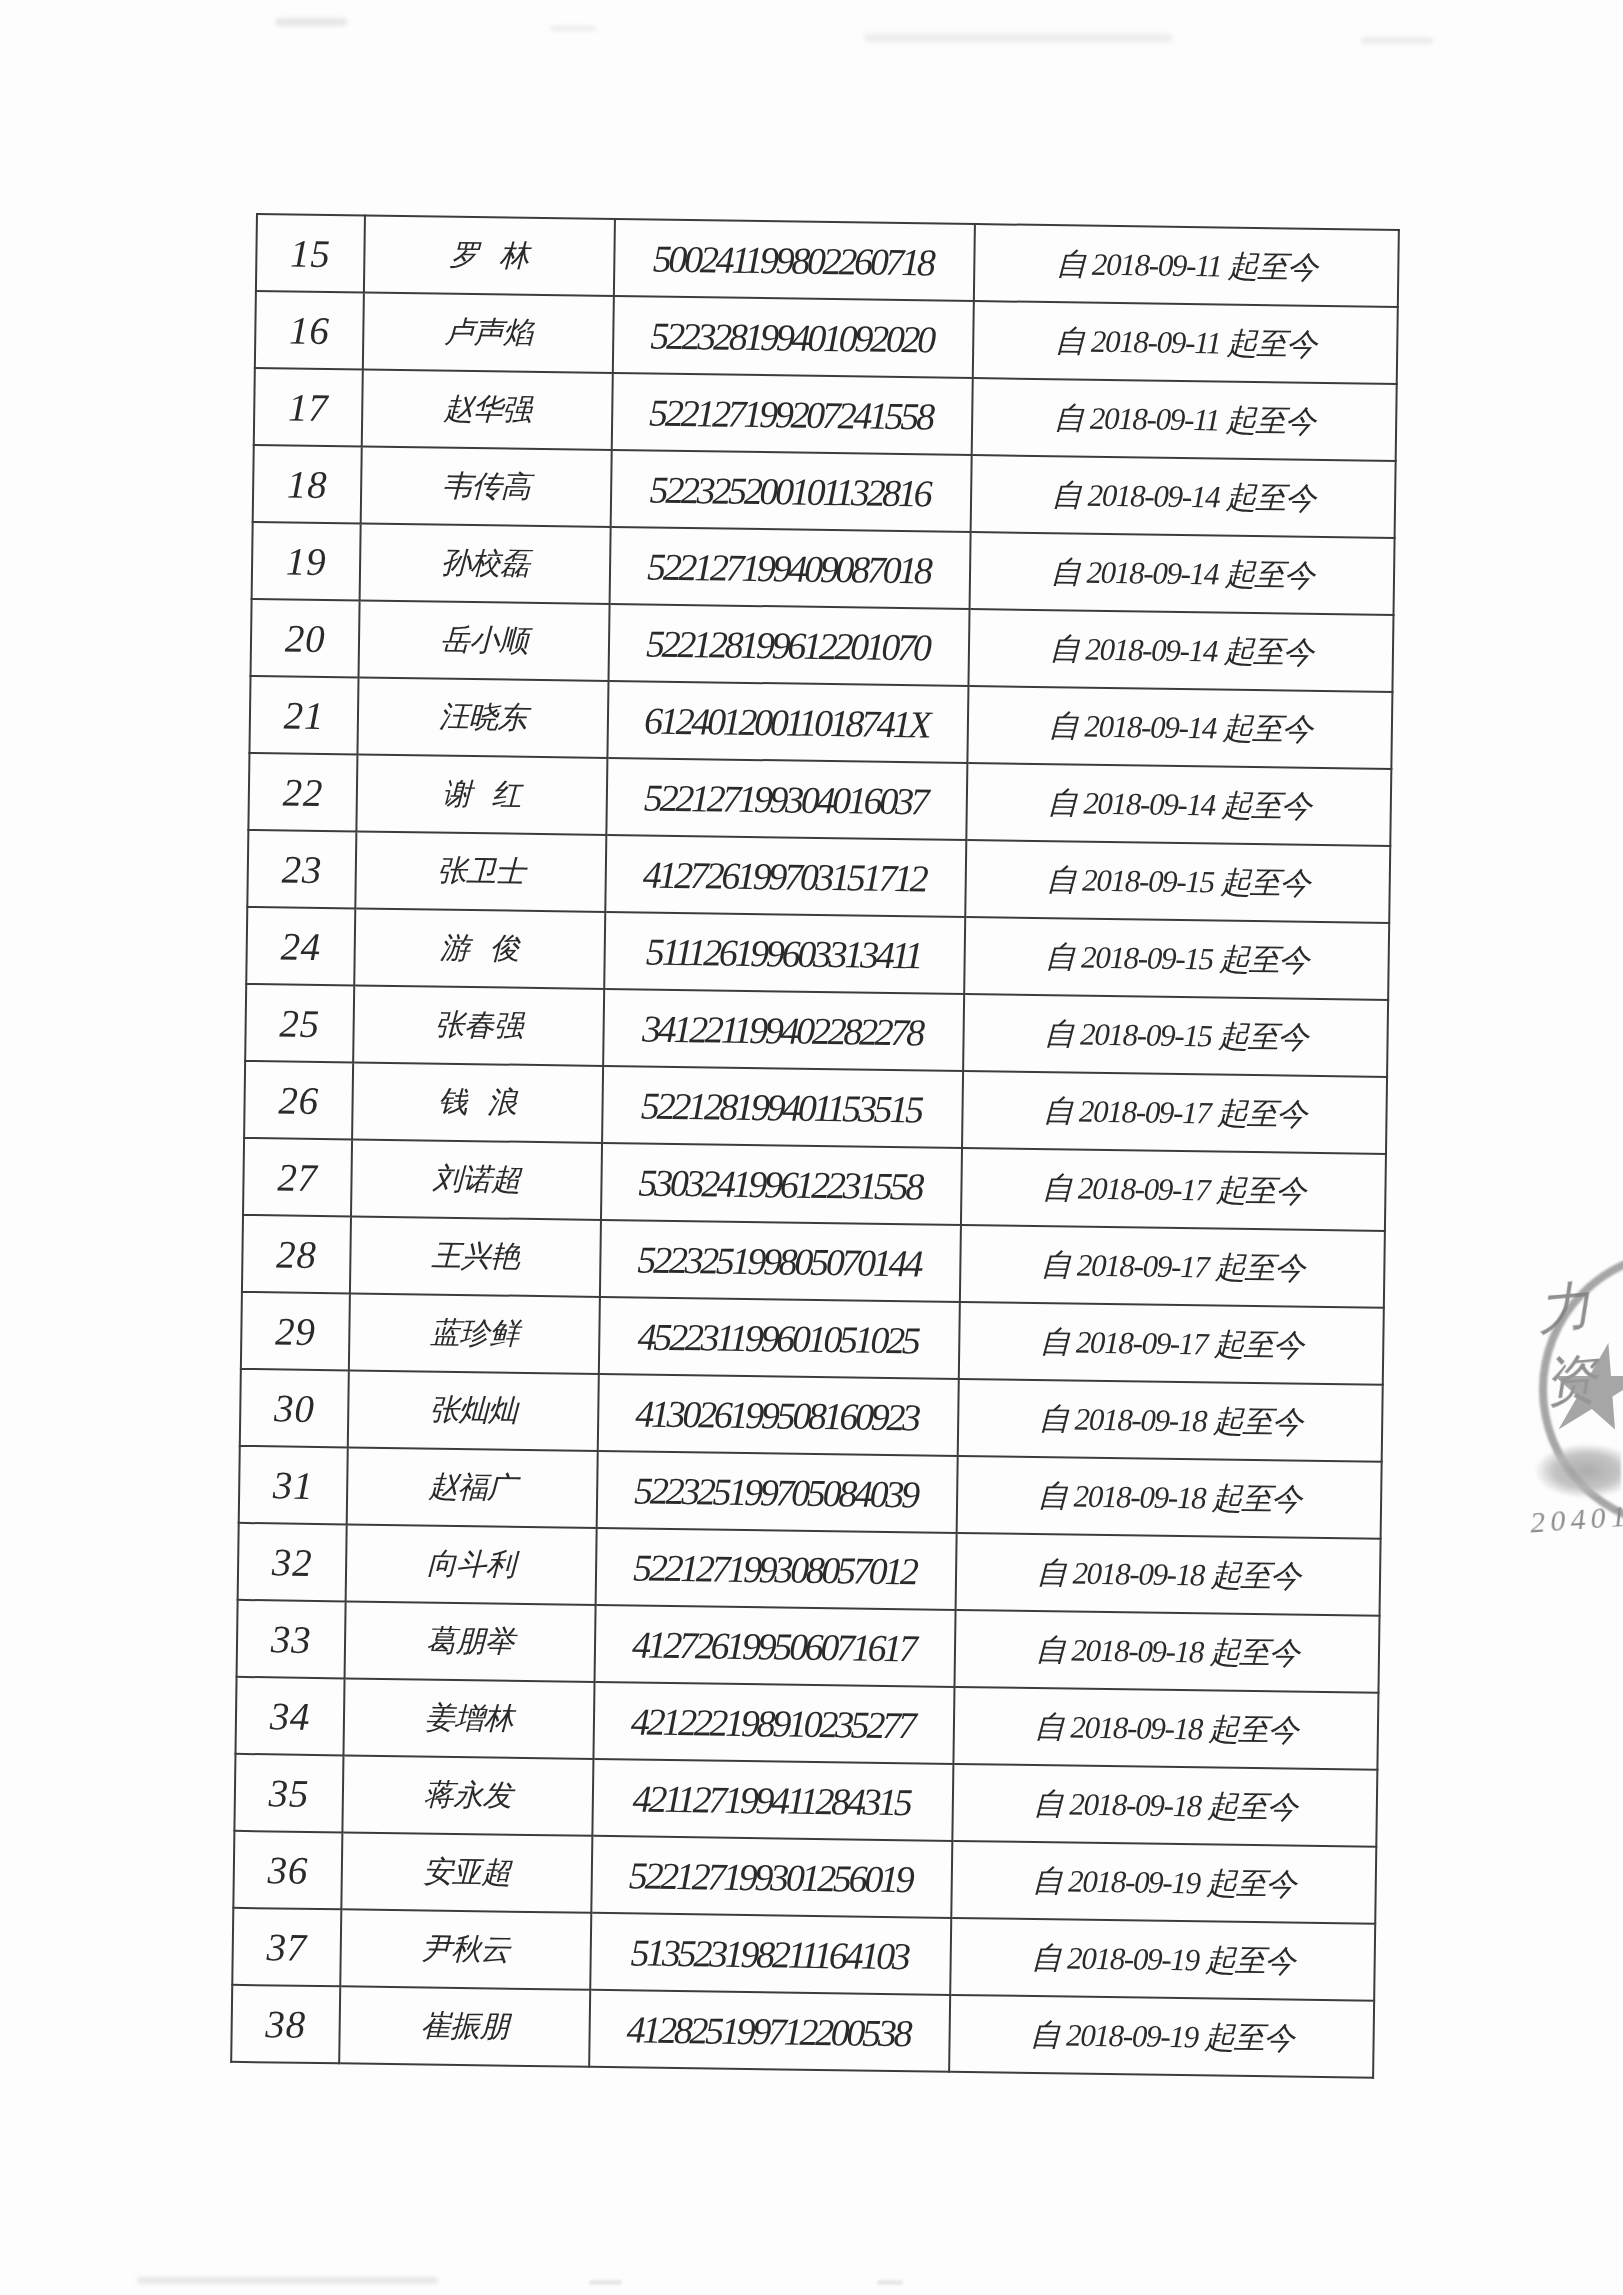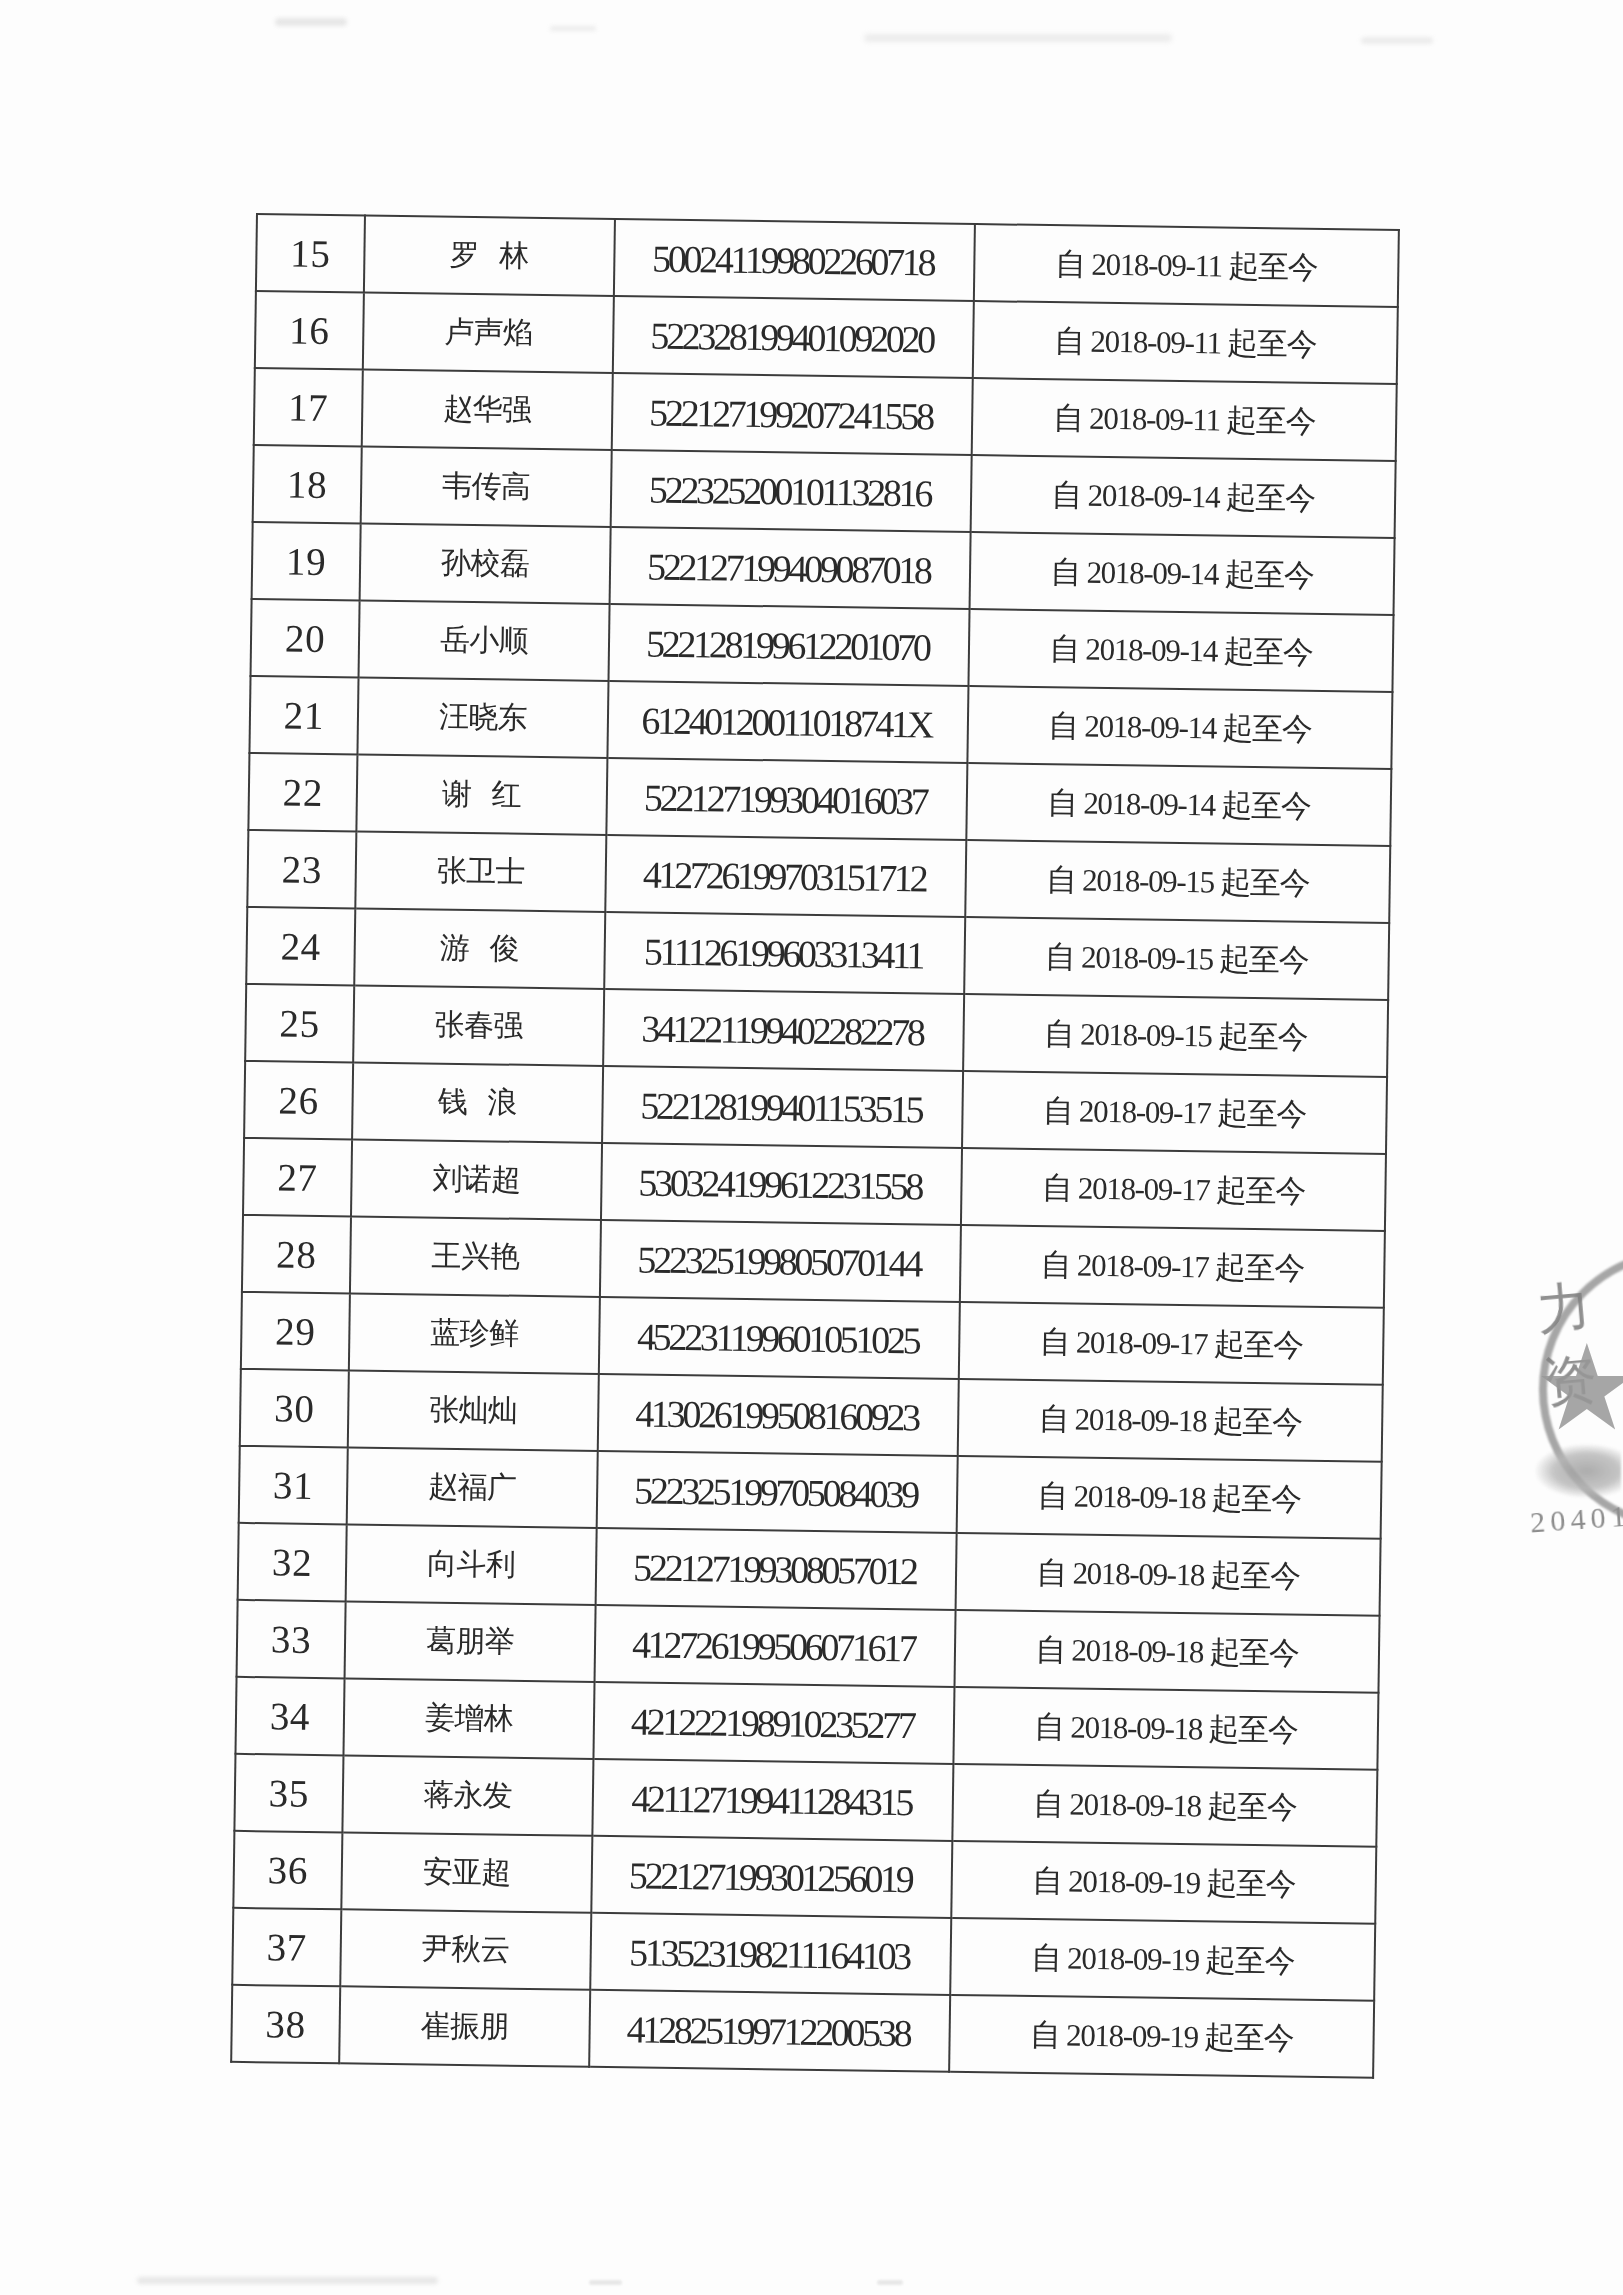--- a/index.html
+++ b/index.html
@@ -3,21 +3,21 @@
 <meta charset="utf-8">
 <style>
   html,body{margin:0;padding:0;}
   body{
     width:1623px;height:2295px;
     background:#ffffff;
     font-family:"Liberation Serif","DejaVu Serif",serif;
   }
   .page{
     position:relative;width:1623px;height:2295px;
-    background:#fdfdfd;overflow:hidden;
+    background:#fdfdfd;overflow:hidden;font-style:italic;
   }
   
   .table-wrap{
     position:absolute;left:256px;top:213px;
     transform:rotate(0.8deg);
     transform-origin:0 0;
   }
   table.roster{
     border-collapse:collapse;
     table-layout:fixed;

